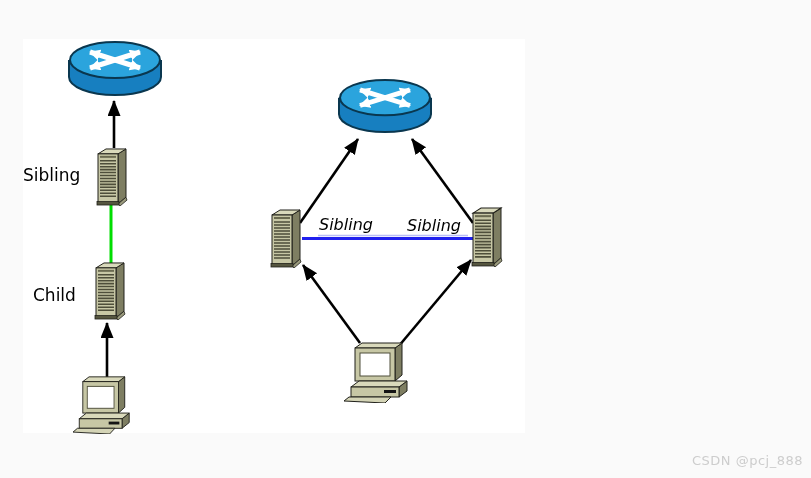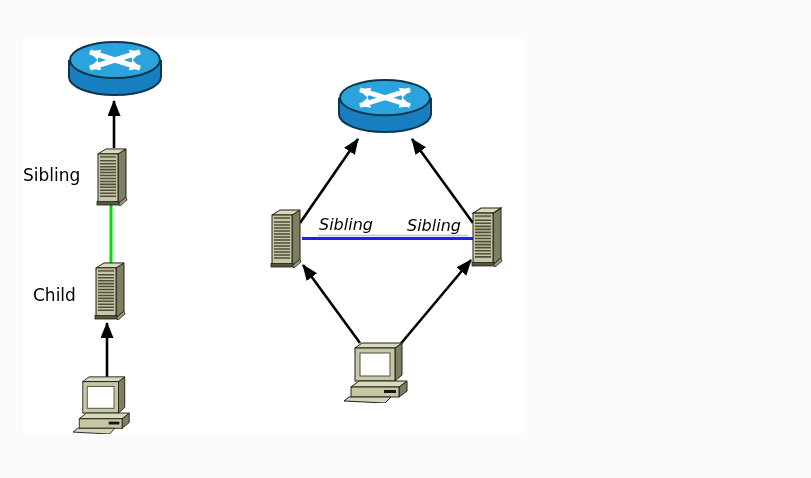--- a/index.html
+++ b/index.html
@@ -132,14 +132,15 @@
     <rect x="7" y="47" width="48" height="10" fill="#c7c7a5" stroke="#20201a" stroke-width="1"></rect>
     <rect x="40" y="50" width="12" height="3" fill="#151515"></rect>
     <polygon points="5,57 47,57 41,63 0,61" fill="#d4d4b6" stroke="#20201a" stroke-width="1"></polygon>
   </svg>
 
   <div class="node-label" style="left:23px;top:165px;">Sibling</div>
   <div class="node-label" style="left:33px;top:285px;">Child</div>
   <div class="node-label sibling-label" style="left:319px;top:215px;">Sibling</div>
   <div class="node-label sibling-label" style="left:407px;top:216px;">Sibling</div>
 
+  <div class="watermark">CSDN @pcj_888</div>
 
 </div>
 
 </body></html>

